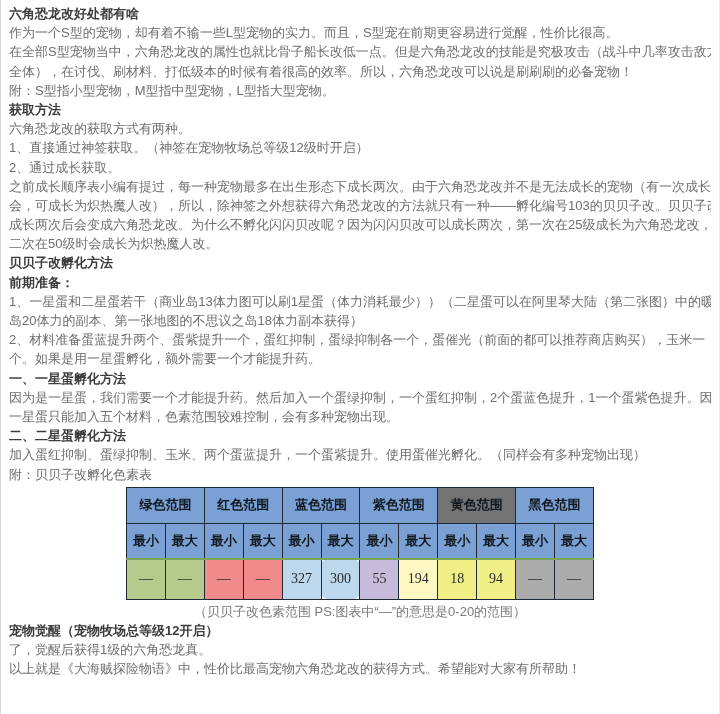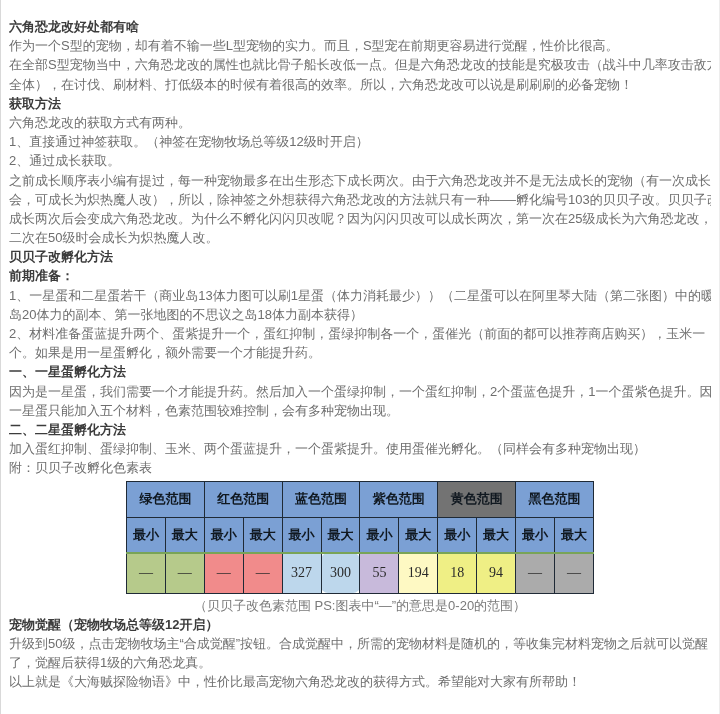--- a/index.html
+++ b/index.html
@@ -4,21 +4,21 @@
 <style>
   html,body { margin:0; padding:0; }
   body {
     width:720px; height:714px; overflow:hidden;
     background:#ffffff;
     font-family:"Liberation Sans","DejaVu Sans",sans-serif;
   }
   #page {
     box-sizing:border-box;
     width:720px; height:714px;
-    padding:17px 8px 0 8px;
+    padding:4px 8px 0 8px;
     border-left:1px solid #d9d9d9;
     border-right:1px solid #ededed;
     overflow:hidden;
   }
   .line {
     height:19.2px; line-height:19.2px;
     font-size:13px; color:#6e6e6e;
     white-space:nowrap; overflow:hidden;
   }
   .line.bold { font-weight:bold; color:#3c3c3c; }
@@ -48,20 +48,21 @@
 </head>
 <body>
 
 <div id="page">
 
   <div>
       <div class="line bold">六角恐龙改好处都有啥</div>
       <div class="line">作为一个S型的宠物，却有着不输一些L型宠物的实力。而且，S型宠在前期更容易进行觉醒，性价比很高。</div>
       <div class="line">在全部S型宠物当中，六角恐龙改的属性也就比骨子船长改低一点。但是六角恐龙改的技能是究极攻击（战斗中几率攻击敌方</div>
       <div class="line">全体），在讨伐、刷材料、打低级本的时候有着很高的效率。所以，六角恐龙改可以说是刷刷刷的必备宠物！</div>
+      <div class="line">附：S型指小型宠物，M型指中型宠物，L型指大型宠物。</div>
       <div class="line bold">获取方法</div>
       <div class="line">六角恐龙改的获取方式有两种。</div>
       <div class="line">1、直接通过神签获取。（神签在宠物牧场总等级12级时开启）</div>
       <div class="line">2、通过成长获取。</div>
       <div class="line">之前成长顺序表小编有提过，每一种宠物最多在出生形态下成长两次。由于六角恐龙改并不是无法成长的宠物（有一次成长机</div>
       <div class="line">会，可成长为炽热魔人改），所以，除神签之外想获得六角恐龙改的方法就只有一种——孵化编号103的贝贝子改。贝贝子改</div>
       <div class="line">成长两次后会变成六角恐龙改。为什么不孵化闪闪贝改呢？因为闪闪贝改可以成长两次，第一次在25级成长为六角恐龙改，第</div>
       <div class="line">二次在50级时会成长为炽热魔人改。</div>
       <div class="line bold">贝贝子改孵化方法</div>
       <div class="line bold">前期准备：</div>
@@ -115,18 +116,17 @@
       <td style="background: rgb(171, 171, 171);">—</td>
       <td style="background: rgb(171, 171, 171);">—</td>
     </tr>
   </tbody>
     </table>
 
   <div class="caption">（贝贝子改色素范围 PS:图表中“—”的意思是0-20的范围）</div>
 
   <div>
       <div class="line bold">宠物觉醒（宠物牧场总等级12开启）</div>
-      <div class="line">升级到50级，点击宠物牧场主“合成觉醒”按钮。合成觉醒中，所需的宠物材料是随机的，等收集完材料宠物之后就可以觉醒</div>
       <div class="line">了，觉醒后获得1级的六角恐龙真。</div>
       <div class="line">以上就是《大海贼探险物语》中，性价比最高宠物六角恐龙改的获得方式。希望能对大家有所帮助！</div>
     </div>
 
 </div>
 
 </body></html>

